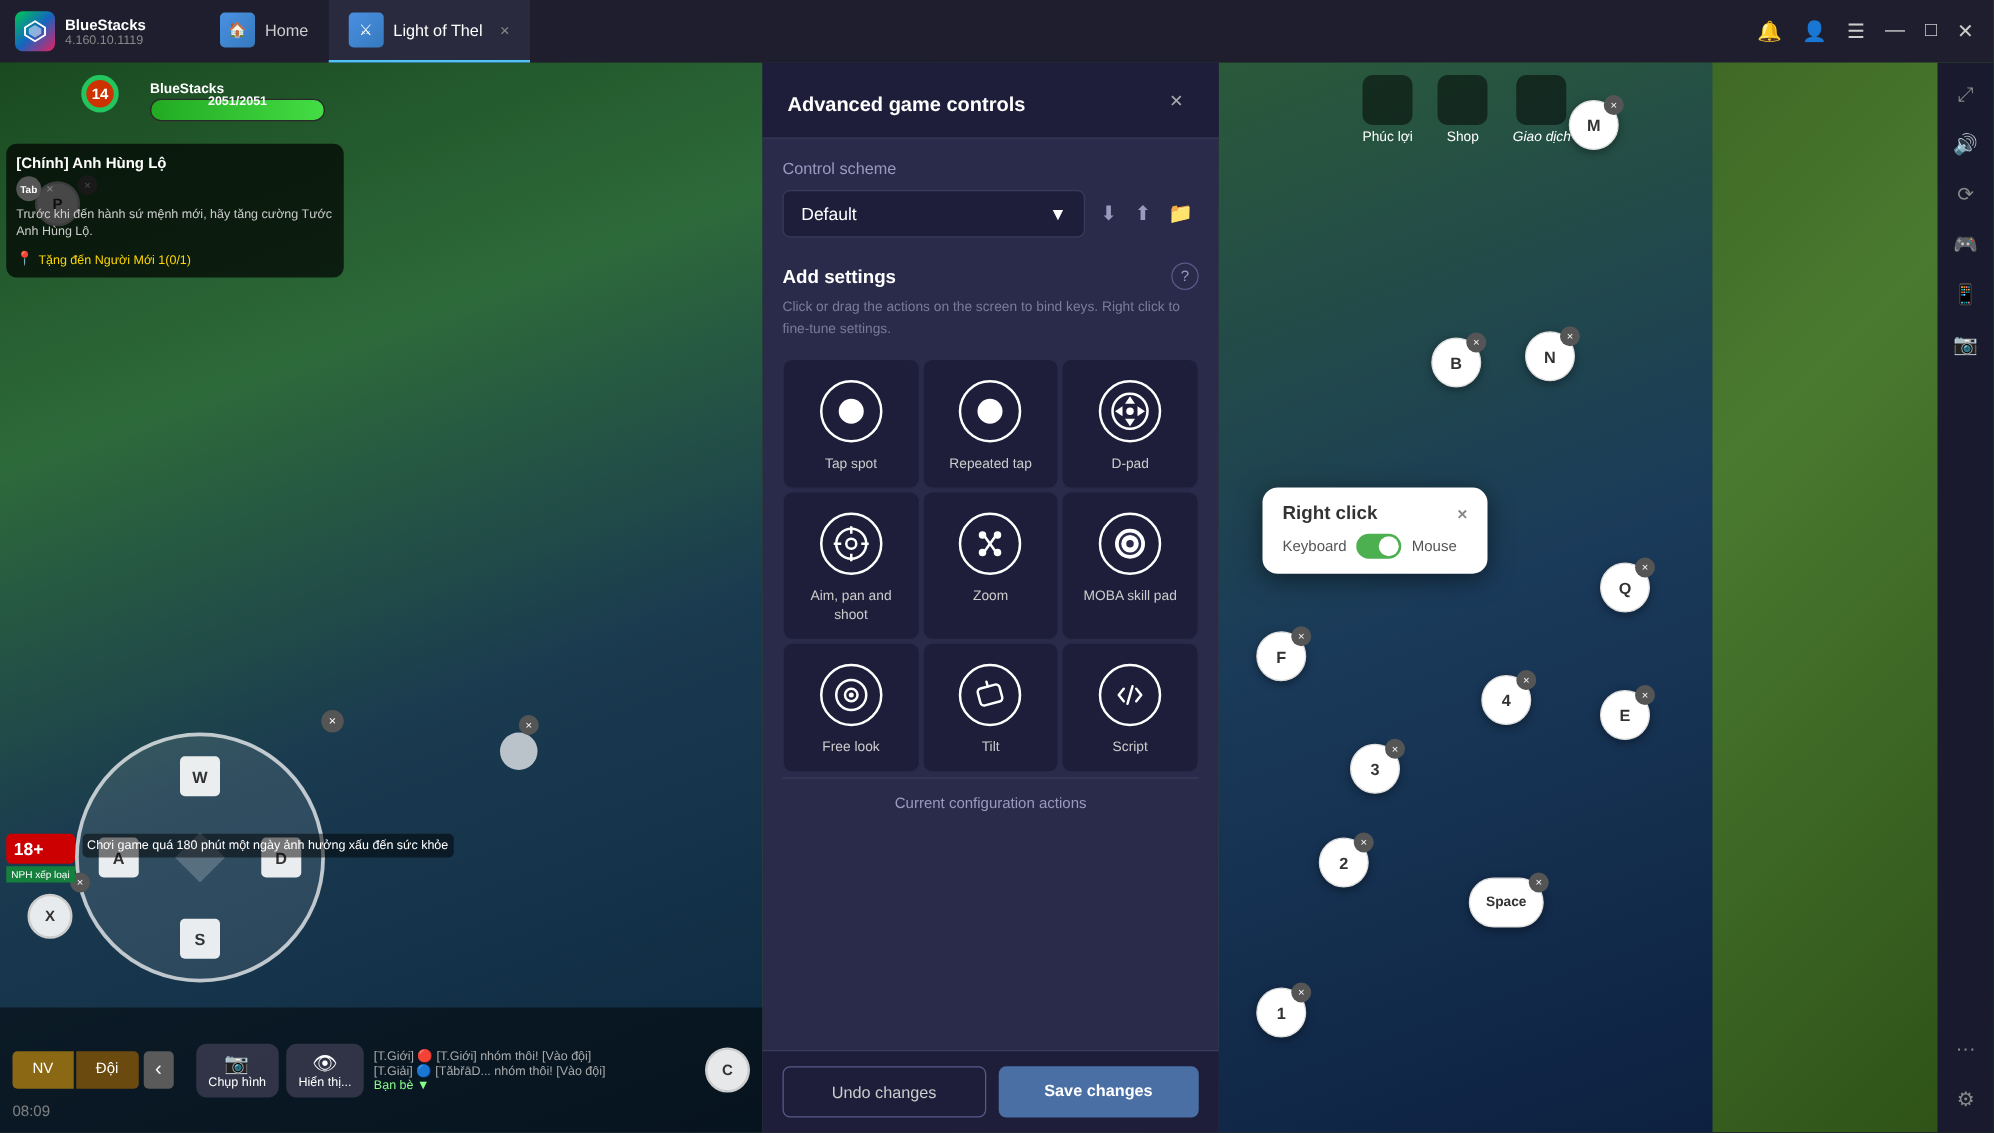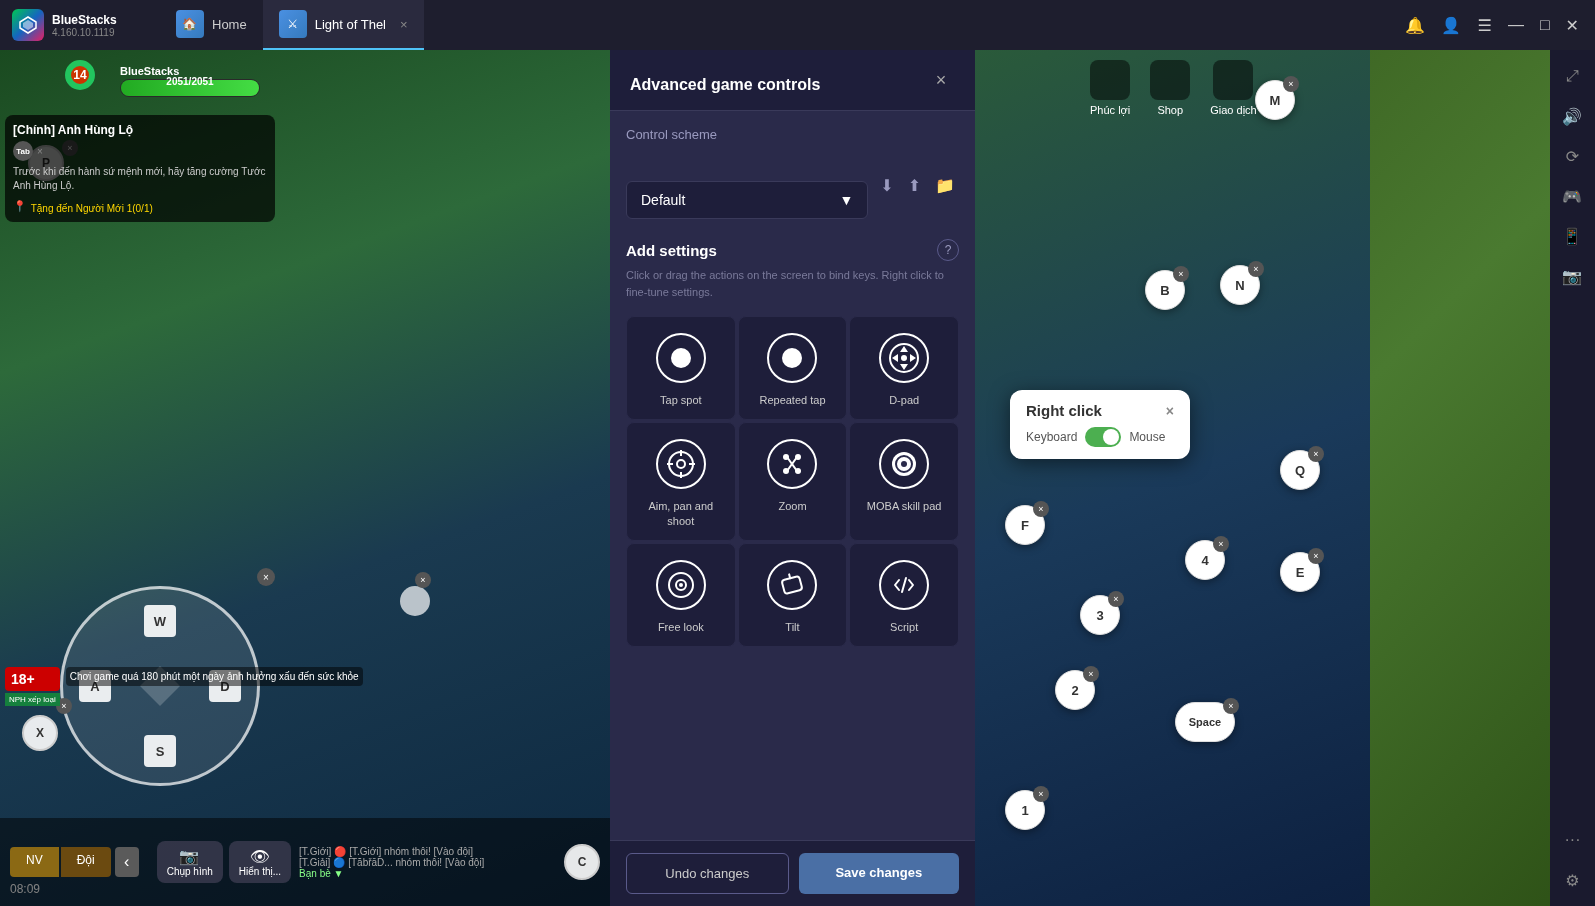--- a/index.html
+++ b/index.html
@@ -294,21 +294,20 @@
       background: #1e1e3a;
       border: 1px solid #3a3a5a;
       border-radius: 6px;
       padding: 10px 14px;
       color: white;
       font-size: 14px;
       display: flex;
       align-items: center;
       justify-content: space-between;
       cursor: pointer;
-      margin-top: 29px;
     }
 
     .scheme-actions {
       display: flex;
       gap: 6px;
     }
 
     .scheme-action-btn {
       color: #9a9abf;
       cursor: pointer;
@@ -579,21 +578,21 @@
 <div class="game-ui-overlay">
 
   <div style="position:absolute;top:15px;left:120px;">
     <div style="color:white;font-size:11px;font-weight:bold;margin-bottom:2px;">BlueStacks</div>
     <div class="hp-bar">
       <div class="hp-fill"></div>
       <div class="hp-text">2051/2051</div>
     </div>
   </div>
 
-  <div style="position:absolute;top:10px;left:65px;background:#cc3300;border-radius:50%;width:30px;height:30px;display:flex;align-items:center;justify-content:center;color:white;font-size:12px;font-weight:bold;border:6px solid #22c55e;">
+  <div style="position:absolute;top:10px;left:65px;background:#cc3300;border-radius:50%;width:30px;height:30px;display:flex;align-items:center;justify-content:center;color:white;font-size:12px;font-weight:bold;border:4px solid #22c55e;">
     <span>14</span>
   </div>
 
   <div class="key-badge" style="top:95px;left:28px;">
     <span>P</span>
   </div>
 
   <div style="position:absolute;top:90px;left:62px;width:16px;height:16px;background:#555;border-radius:50%;display:flex;align-items:center;justify-content:center;color:white;font-size:9px;cursor:pointer;">×</div>
 
   <div class="quest-panel">
@@ -640,21 +639,21 @@
       <div class="age-label">NPH xếp loại</div>
     </div>
     <div class="age-text">Chơi game quá 180 phút một ngày ảnh hưởng xấu đến sức khỏe</div>
   </div>
 
   <div style="position:absolute;bottom:290px;left:400px;width:30px;height:30px;background:rgba(255,255,255,0.7);border-radius:50%;"></div>
   <div style="position:absolute;bottom:318px;left:415px;width:16px;height:16px;background:#555;border-radius:50%;display:flex;align-items:center;justify-content:center;color:white;font-size:9px;cursor:pointer;">×</div>
 
   <div class="game-time">08:09</div>
 
-  <div style="position:absolute;bottom:0;left:0;right:0;height:88px;background:rgba(0,0,0,0.5);display:flex;align-items:center;padding:0 10px;gap:8px;">
+  <div style="position:absolute;bottom:0;left:0;right:0;height:100px;background:rgba(0,0,0,0.5);display:flex;align-items:center;padding:0 10px;gap:8px;">
 
     <div style="display:flex;gap:2px;margin-right:10px;">
       <div style="background:#8B6914;padding:6px 16px;border-radius:4px 0 0 4px;color:white;font-size:12px;cursor:pointer;">NV</div>
       <div style="background:#6B4A10;padding:6px 16px;border-radius:0 4px 4px 0;color:white;font-size:12px;cursor:pointer;">Đội</div>
       <div style="background:#5a5a5a;width:24px;height:30px;display:flex;align-items:center;justify-content:center;color:white;border-radius:4px;margin-left:2px;cursor:pointer;">‹</div>
     </div>
 
     <div style="display:flex;gap:6px;">
       <div style="background:rgba(60,60,80,0.8);border-radius:8px;padding:6px 10px;color:white;font-size:10px;text-align:center;cursor:pointer;">
         <div style="font-size:16px;">📷</div>
@@ -750,21 +749,21 @@
 
 <div style="position:absolute;top:60px;left:1090px;display:flex;gap:20px;z-index:80;">
   <div style="color:white;font-size:11px;text-align:center;cursor:pointer;">
     <div style="width:40px;height:40px;background:rgba(0,0,0,0.5);border-radius:8px;margin:0 auto 4px;"></div>
     <span>Phúc lợi</span>
   </div>
   <div style="color:white;font-size:11px;text-align:center;cursor:pointer;">
     <div style="width:40px;height:40px;background:rgba(0,0,0,0.5);border-radius:8px;margin:0 auto 4px;"></div>
     <span>Shop</span>
   </div>
-  <div style="color:white;font-size:11px;text-align:center;cursor:pointer;">
+  <div style="color:white;font-size:11px;text-align:center;cursor:pointer;font-style:italic;">
     <div style="width:40px;height:40px;background:rgba(0,0,0,0.5);border-radius:8px;margin:0 auto 4px;"></div>
     <span>Giao dịch</span>
   </div>
 </div>
 
 <div class="modal-overlay">
   <div class="modal-header">
     <span class="modal-title">Advanced game controls</span>
     <span class="modal-close">×</span>
   </div>
@@ -891,20 +890,21 @@
             <path d="M10 10 L6 15 L10 20" fill="none" stroke="white" stroke-width="2" stroke-linecap="round" stroke-linejoin="round"></path>
             <path d="M20 10 L24 15 L20 20" fill="none" stroke="white" stroke-width="2" stroke-linecap="round" stroke-linejoin="round"></path>
             <line x1="17" y1="8" x2="13" y2="22" stroke="white" stroke-width="2" stroke-linecap="round"></line>
           </svg>
         </div>
         <span class="control-label">Script</span>
       </div>
 
     </div>
 
+    <div class="config-actions-label">Current configuration actions</div>
 
   </div>
 
   <div class="modal-footer">
     <div class="btn-secondary">Undo changes</div>
     <div class="btn-primary">Save changes</div>
   </div>
 </div>
 
 <div class="right-sidebar">

